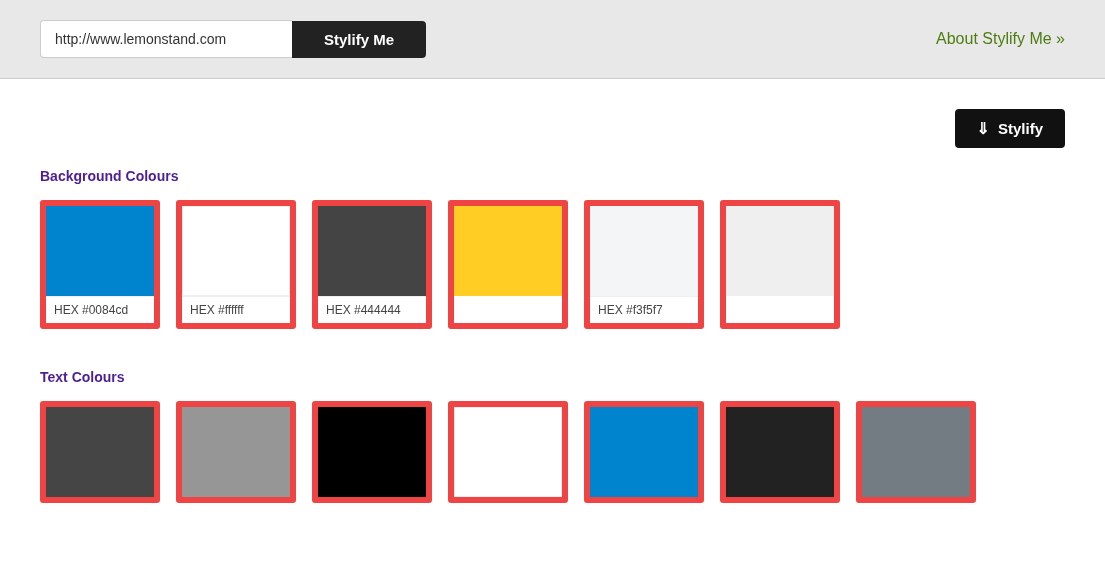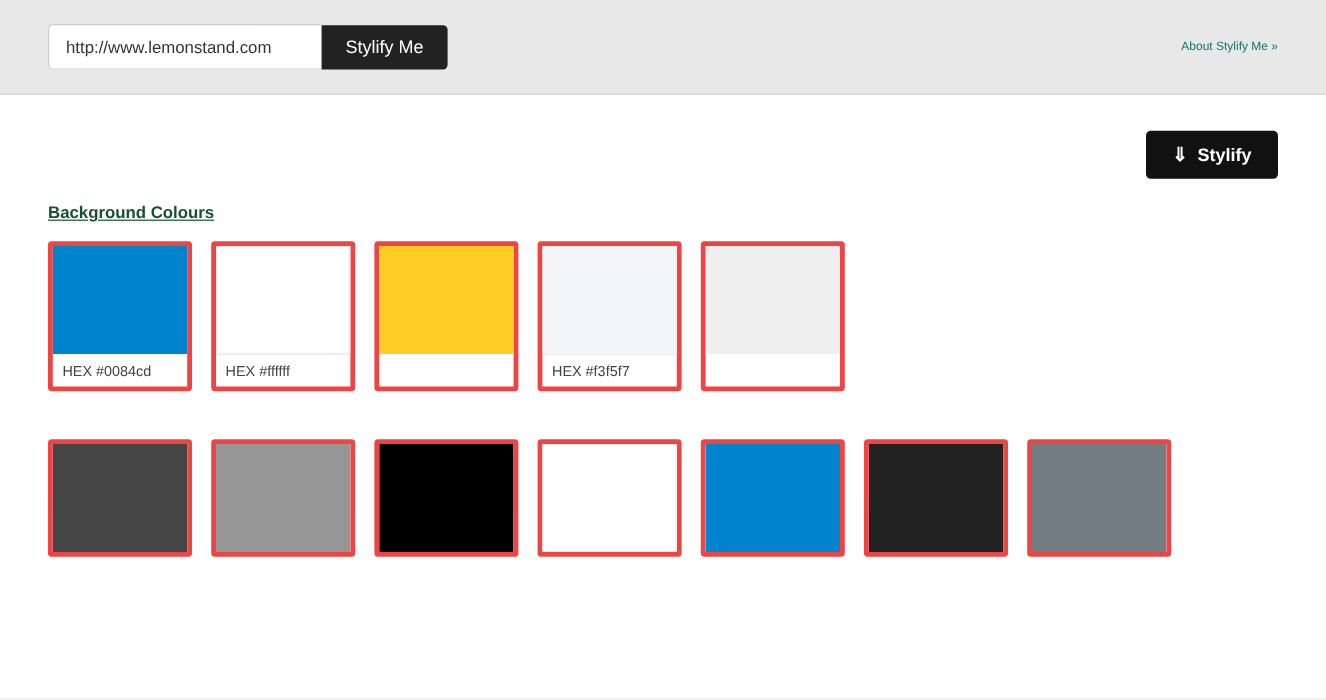--- a/index.html
+++ b/index.html
@@ -14,45 +14,45 @@
       border-bottom: 1px solid #ccc;
     }
 
     .url-form {
       display: flex;
       align-items: center;
       gap: 0;
     }
 
     .url-input {
-      width: 228px;
+      width: 252px;
       padding: 10px 14px;
       border: 1px solid #ccc;
       border-right: none;
       border-radius: 4px 0 0 4px;
       font-size: 14px;
       outline: none;
       background: #fff;
       color: #333;
     }
 
     .stylify-btn {
-      padding: 10px 20px;
+      padding: 10px 32px;
       background: #222;
       color: #fff;
       border: none;
       border-radius: 0 4px 4px 0;
       font-size: 15px;
-      font-weight: normal;
+      font-weight: bold;
       cursor: pointer;
     }
 
     .about-link {
-      font-size: 10px;
-      color: #0f766e;
+      font-size: 16px;
+      color: #4d7c0f;
       text-decoration: none;
       cursor: pointer;
     }
 
     .main-content {
       background: #fff;
       padding: 20px 40px 40px;
       min-height: calc(100vh - 80px);
     }
 
@@ -77,34 +77,33 @@
       gap: 8px;
     }
 
     .download-arrow {
       font-size: 16px;
     }
 
     .section-title {
       font-size: 14px;
       font-weight: bold;
-      color: #14532d;
+      color: #4c1d95;
       margin-bottom: 16px;
-      text-decoration: underline;
     }
 
     .color-grid {
       display: flex;
       flex-wrap: wrap;
       gap: 16px;
       margin-bottom: 40px;
     }
 
     .color-card {
-      border: 4px solid #ef4444;
+      border: 6px solid #ef4444;
       border-radius: 3px;
       width: 120px;
       overflow: hidden;
       background: #fff;
     }
 
     .color-swatch {
       width: 100%;
       height: 90px;
     }
@@ -140,33 +139,38 @@
     <div class="color-grid" id="bg-grid">
         <div class="color-card">
           <div class="color-swatch" style="background: rgb(0, 132, 205);"></div>
           <div class="color-label">HEX #0084cd</div>
         </div>
         <div class="color-card">
           <div class="color-swatch" style="background: rgb(255, 255, 255); border: 1px solid rgb(238, 238, 238);"></div>
           <div class="color-label">HEX #ffffff</div>
         </div>
         <div class="color-card">
+          <div class="color-swatch" style="background: rgb(68, 68, 68);"></div>
+          <div class="color-label">HEX #444444</div>
+        </div>
+        <div class="color-card">
           <div class="color-swatch" style="background: rgb(255, 205, 36);"></div>
         </div>
         <div class="color-card">
           <div class="color-swatch" style="background: rgb(243, 245, 247);"></div>
           <div class="color-label">HEX #f3f5f7</div>
         </div>
         <div class="color-card">
           <div class="color-swatch" style="background: rgb(239, 239, 239);"></div>
         </div>
       </div>
   </div>
 
   <div>
+    <div class="section-title">Text Colours</div>
     <div class="color-grid" id="text-grid">
         <div class="color-card">
           <div class="color-swatch" style="background: rgb(69, 69, 69);"></div>
         </div>
         <div class="color-card">
           <div class="color-swatch" style="background: rgb(150, 150, 150);"></div>
         </div>
         <div class="color-card">
           <div class="color-swatch" style="background: rgb(0, 0, 0);"></div>
         </div>

